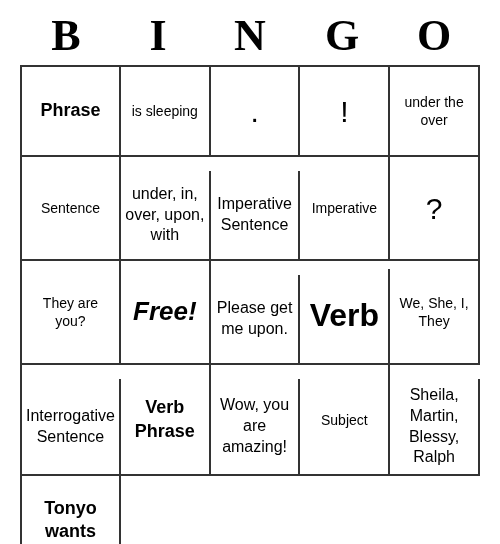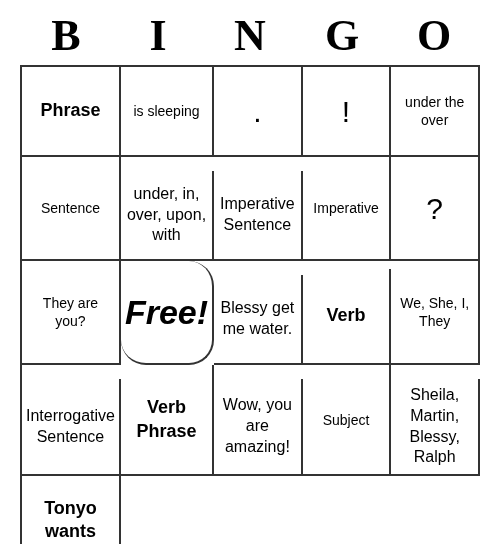--- a/index.html
+++ b/index.html
@@ -40,27 +40,26 @@
       min-height: 90px;
       display: flex;
       align-items: center;
       justify-content: center;
       text-align: center;
       padding: 6px 4px;
       font-size: 14px;
       line-height: 1.3;
     }
     .bingo-cell.free {
-      font-size: 34px;
+      font-size: 26px;
       font-weight: bold;
       font-style: italic;
-      border-radius: 25px;
     }
     .bingo-cell.large-text {
-      font-size: 18px;
+      font-size: 32px;
       font-weight: bold;
       margin-top: 8px;
     }
     .bingo-cell.medium-text {
       font-size: 18px;
       font-weight: bold;
     }
     .bingo-cell.small-text {
       font-size: 16px;
       margin-top: 14px;
@@ -86,21 +85,21 @@
       <div class="bingo-cell symbol">.</div>
       <div class="bingo-cell symbol">!</div>
       <div class="bingo-cell ">under the over</div>
       <div class="bingo-cell ">Sentence</div>
       <div class="bingo-cell small-text">under, in, over, upon, with</div>
       <div class="bingo-cell small-text">Imperative Sentence</div>
       <div class="bingo-cell ">Imperative</div>
       <div class="bingo-cell symbol">?</div>
       <div class="bingo-cell ">They are you?</div>
       <div class="bingo-cell free">Free!</div>
-      <div class="bingo-cell small-text">Blessy get me water.</div>
+      <div class="bingo-cell small-text">Please get me upon.</div>
       <div class="bingo-cell large-text">Verb</div>
       <div class="bingo-cell ">We, She, I, They</div>
       <div class="bingo-cell small-text">Interrogative Sentence</div>
       <div class="bingo-cell medium-text">Verb Phrase</div>
       <div class="bingo-cell small-text">Wow, you are amazing!</div>
       <div class="bingo-cell ">Subject</div>
       <div class="bingo-cell small-text">Sheila, Martin, Blessy, Ralph</div>
       <div class="bingo-cell medium-text">Tonyo wants</div>
     </div>
 </div>

